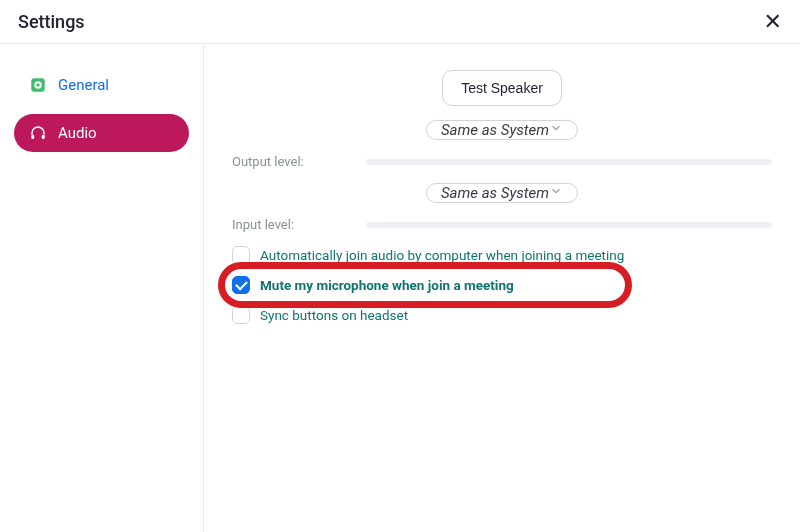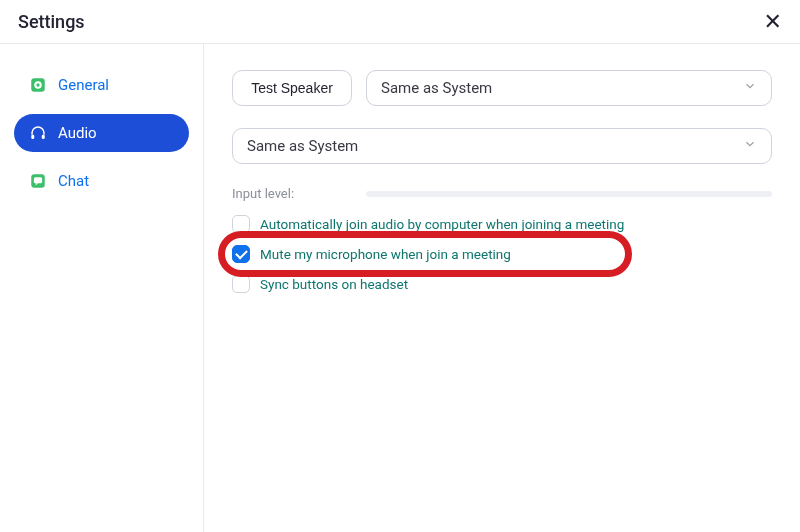--- a/index.html
+++ b/index.html
@@ -45,42 +45,43 @@
     gap: 10px;
     height: 38px;
     padding: 0 14px;
     border-radius: 19px;
     color: #0e71eb;
     font-size: 15px;
     cursor: pointer;
     margin-bottom: 10px;
   }
   .nav-item.active {
-    background: #1d4ed8;
+    background: #be185d;
     color: #fff;
   }
   .nav-icon {
     width: 20px; height: 20px;
     display: inline-flex; align-items: center; justify-content: center;
   }
   .content {
     flex: 1;
     padding: 26px 28px 26px 28px;
     overflow: hidden;
   }
   .section-label {
     font-size: 16px;
     color: #232333;
     margin: 0 0 8px 0;
   }
   .row {
     display: flex;
     align-items: center;
     gap: 14px;
-    margin-bottom: 22px;
+    margin-bottom: 14px;
+    flex-direction: column;
   }
   .test-btn {
     min-width: 120px;
     height: 36px;
     border: 1px solid #cfd4dc;
     border-radius: 10px;
     background: #fff;
     font-size: 14px;
     color: #232333;
     cursor: pointer;
@@ -92,20 +93,21 @@
     border: 1px solid #cfd4dc;
     border-radius: 10px;
     background: #fff;
     display: flex;
     align-items: center;
     padding: 0 14px;
     font-size: 15px;
     color: #3a3a44;
     cursor: pointer;
     position: relative;
+    font-style: italic;
   }
   .select .chev {
     margin-left: auto;
     color: #9aa0aa;
   }
   .vol-row {
     display: flex;
     align-items: center;
     gap: 24px;
     margin-top: 6px;
@@ -180,20 +182,21 @@
   }
   .cb.checked::after {
     content: "";
     width: 5px; height: 9px;
     border: solid #fff;
     border-width: 0 2px 2px 0;
     transform: rotate(45deg) translate(-1px,-1px);
   }
   .highlight-row {
     position: relative;
+    font-weight: bold;
   }
   .highlight-ring {
     position: absolute;
     left: -14px;
     right: 140px;
     top: -14px;
     bottom: -14px;
     border: 7px solid #d71d24;
     border-radius: 28px;
     pointer-events: none;
@@ -227,49 +230,43 @@
         <svg width="18" height="18" viewBox="0 0 24 24" fill="none" stroke="#fff" stroke-width="2">
             <path d="M4 14v-2a8 8 0 0 1 16 0v2"></path>
             <rect x="3" y="14" width="4" height="6" rx="2" fill="#fff" stroke="none"></rect>
             <rect x="17" y="14" width="4" height="6" rx="2" fill="#fff" stroke="none"></rect>
           </svg>
       </span>
       <span>Audio</span>
     </div>
 
 
-    <div class="nav-item">
-      <span class="nav-icon">
-        <svg width="18" height="18" viewBox="0 0 24 24">
-            <rect x="3" y="3" rx="4" ry="4" width="18" height="18" fill="#3bbf6b"></rect>
-            <rect x="6.5" y="7" width="11" height="8" rx="2" fill="#fff"></rect>
-            <path d="M9 15 L9 18 L12 15 Z" fill="#fff"></path>
-          </svg>
-      </span>
-      <span>Chat</span>
-    </div>
 
   </nav>
 
   <section class="content">
 
 
     <div class="row">
       <button class="test-btn">Test Speaker</button>
       <div class="select">
         <span>Same as System</span>
         <span class="chev">
           <svg width="14" height="14" viewBox="0 0 24 24" fill="none" stroke="currentColor" stroke-width="2">
               <path d="M6 9l6 6 6-6"></path>
             </svg>
         </span>
       </div>
     </div>
 
 
+    <div class="level-row">
+      <span class="lbl">Output level:</span>
+      <div class="level-bar"></div>
+    </div>
 
 
     <div class="row">
       <div class="select">
         <span>Same as System</span>
         <span class="chev">
           <svg width="14" height="14" viewBox="0 0 24 24" fill="none" stroke="currentColor" stroke-width="2">
               <path d="M6 9l6 6 6-6"></path>
             </svg>
         </span>

